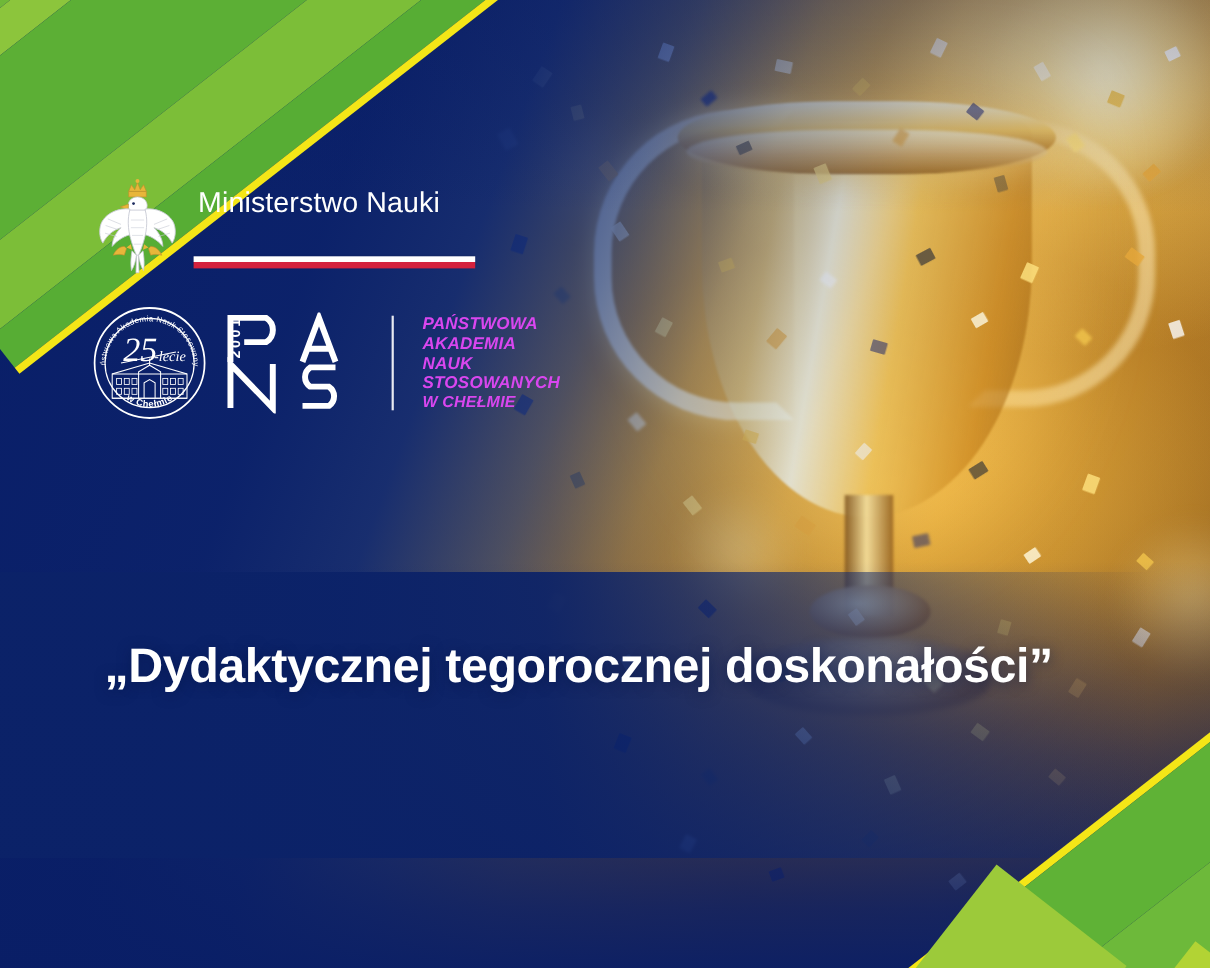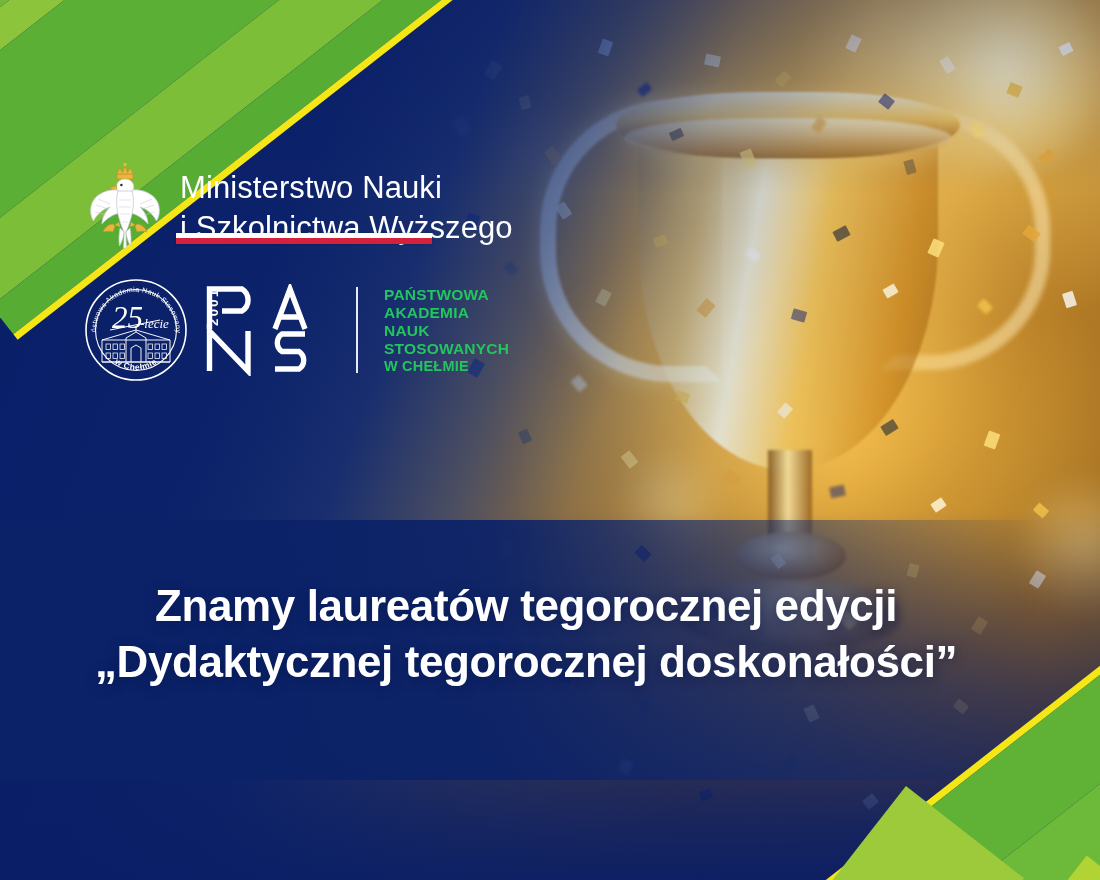--- a/index.html
+++ b/index.html
@@ -208,21 +208,21 @@
     position: absolute;
     left: 86px;
     top: 162px;
     display: flex;
     align-items: flex-start;
     gap: 16px;
   }
   .eagle-wrap { width: 78px; height: 88px; }
   .ministry-text {
     color: #ffffff;
-    font-size: 31px;
+    font-size: 26px;
     line-height: 1.30;
     letter-spacing: 0.1px;
     padding-top: 6px;
     white-space: nowrap;
   }
   .flag-bar {
     position: absolute;
     left: 176px;
     top: 233px;
     width: 256px;
@@ -246,25 +246,26 @@
     height: 92px;
   }
   .pans-divider {
     width: 2px;
     height: 86px;
     background: rgba(255,255,255,0.9);
     margin-left: 6px;
     margin-right: 12px;
   }
   .pans-lines {
-    color: #22c55e;
+    color: #d946ef;
     font-weight: bold;
     font-size: 15.5px;
     line-height: 1.16;
     letter-spacing: 0.2px;
+    font-style: italic;
   }
   .pans-lines .small {
     font-size: 14.5px;
     font-weight: bold;
   }
 
   
   .headline {
     position: absolute;
     left: 0;
@@ -435,21 +436,20 @@
         <path d="M38.2 70 L39.8 70 L40.4 86 L37.6 86 Z" fill="#ffffff" stroke="#C7C9D4" stroke-width="0.7"></path>
 
         <path d="M27 62 C23 62 19 65 17 70 C21 69 24 69 27 70 L29 64 Z" fill="#E8B63A" stroke="#C1912A" stroke-width="0.6"></path>
         <path d="M51 62 C55 62 59 65 61 70 C57 69 54 69 51 70 L49 64 Z" fill="#E8B63A" stroke="#C1912A" stroke-width="0.6"></path>
         <path d="M29 63 L33 60 L34 65 Z" fill="#E8B63A"></path>
         <path d="M49 63 L45 60 L44 65 Z" fill="#E8B63A"></path>
       </svg>
     </div>
     <div class="ministry-text">
       <div>Ministerstwo Nauki</div>
-      <div>i Szkolnictwa Wyższego</div>
     </div>
   </div>
   <div class="flag-bar"></div>
 
   <div class="logo-pans">
 
     <div class="seal">
       <svg viewBox="0 0 108 108" width="108" height="108" aria-hidden="true">
         <defs>
           <path id="arcTop" d="M 14,56 A 40,40 0 0 1 94,56"></path>
@@ -514,17 +514,16 @@
     <div class="pans-lines">
       <div>PAŃSTWOWA</div>
       <div>AKADEMIA</div>
       <div>NAUK</div>
       <div>STOSOWANYCH</div>
       <div class="small">W CHEŁMIE</div>
     </div>
   </div>
 
   <div class="headline">
-    <span class="l1">Znamy laureatów tegorocznej edycji</span>
     <span class="l2">„Dydaktycznej tegorocznej doskonałości”</span>
   </div>
 
 </div>
 
 </body></html>

